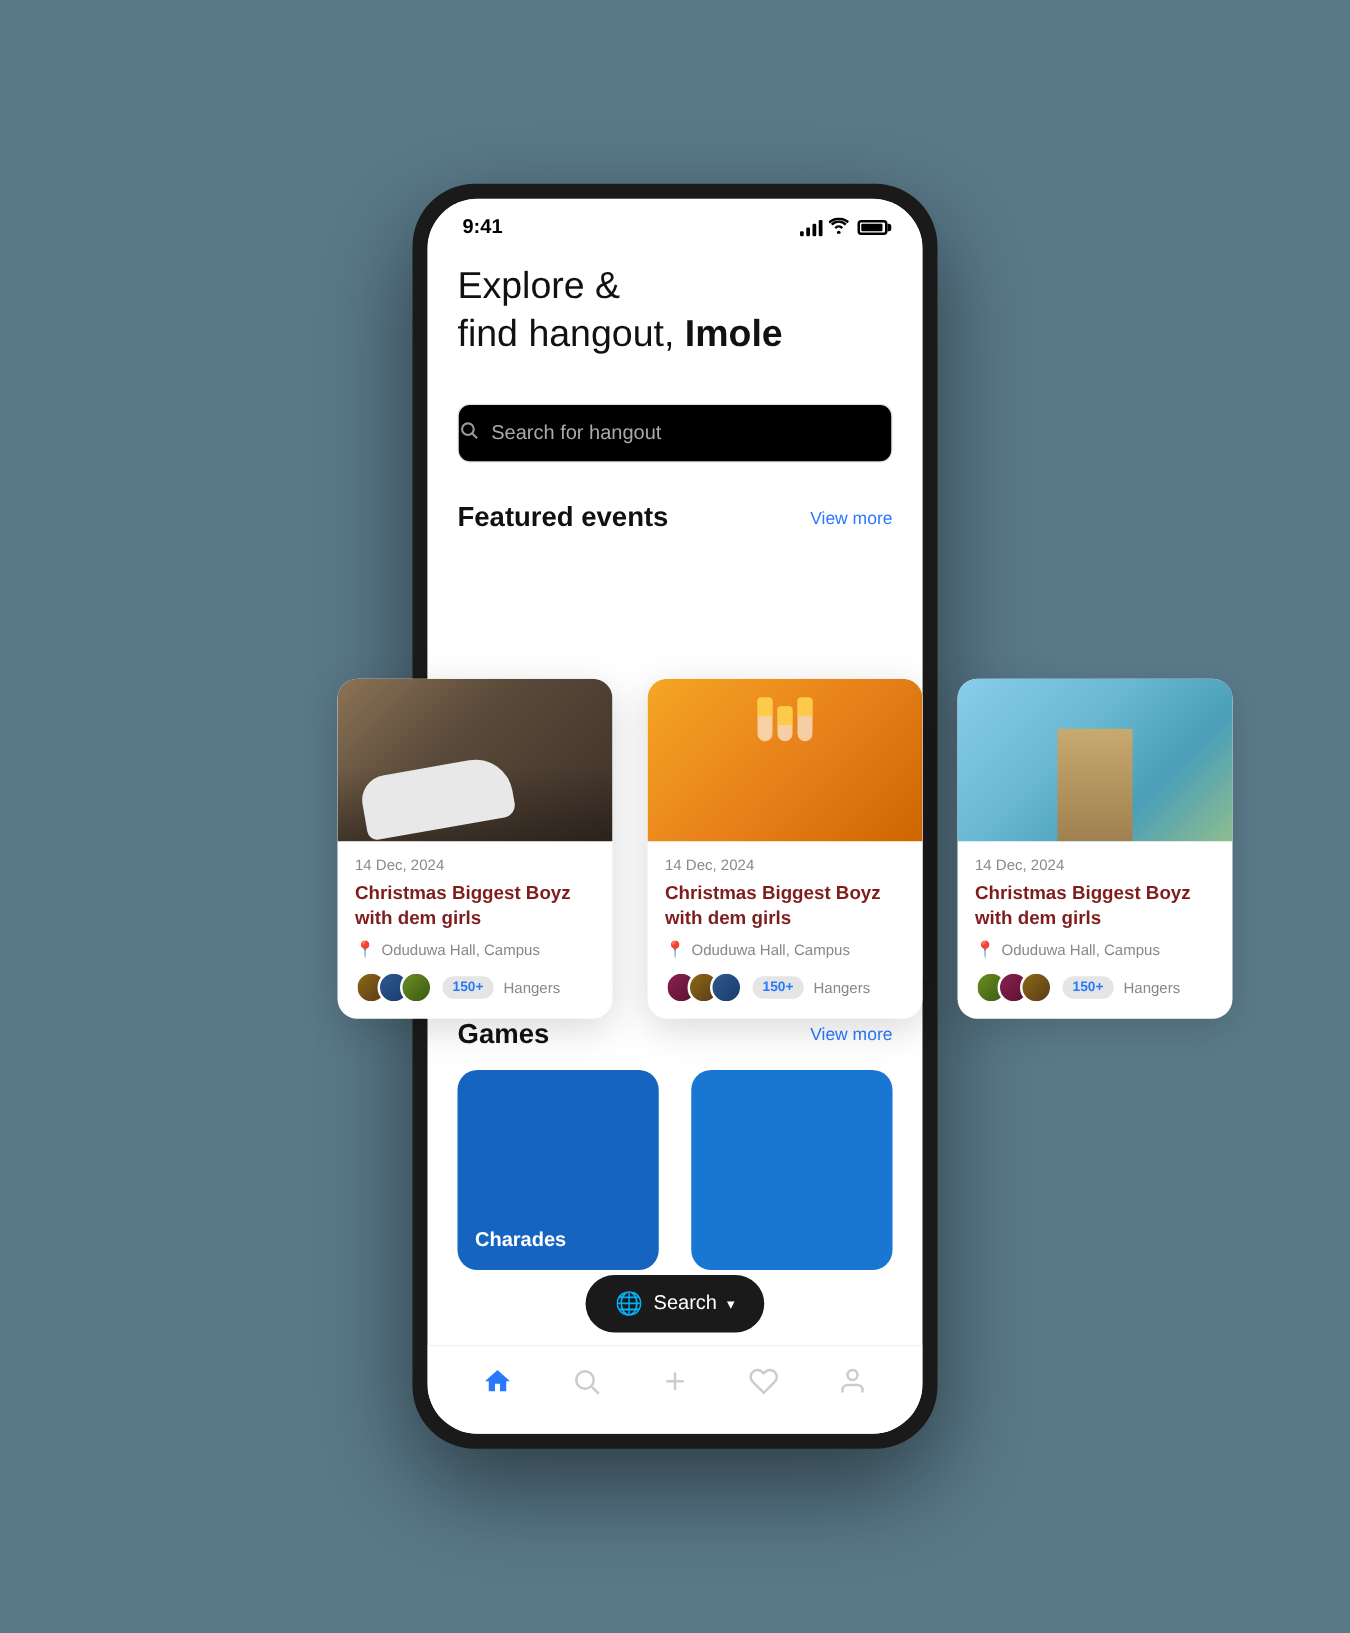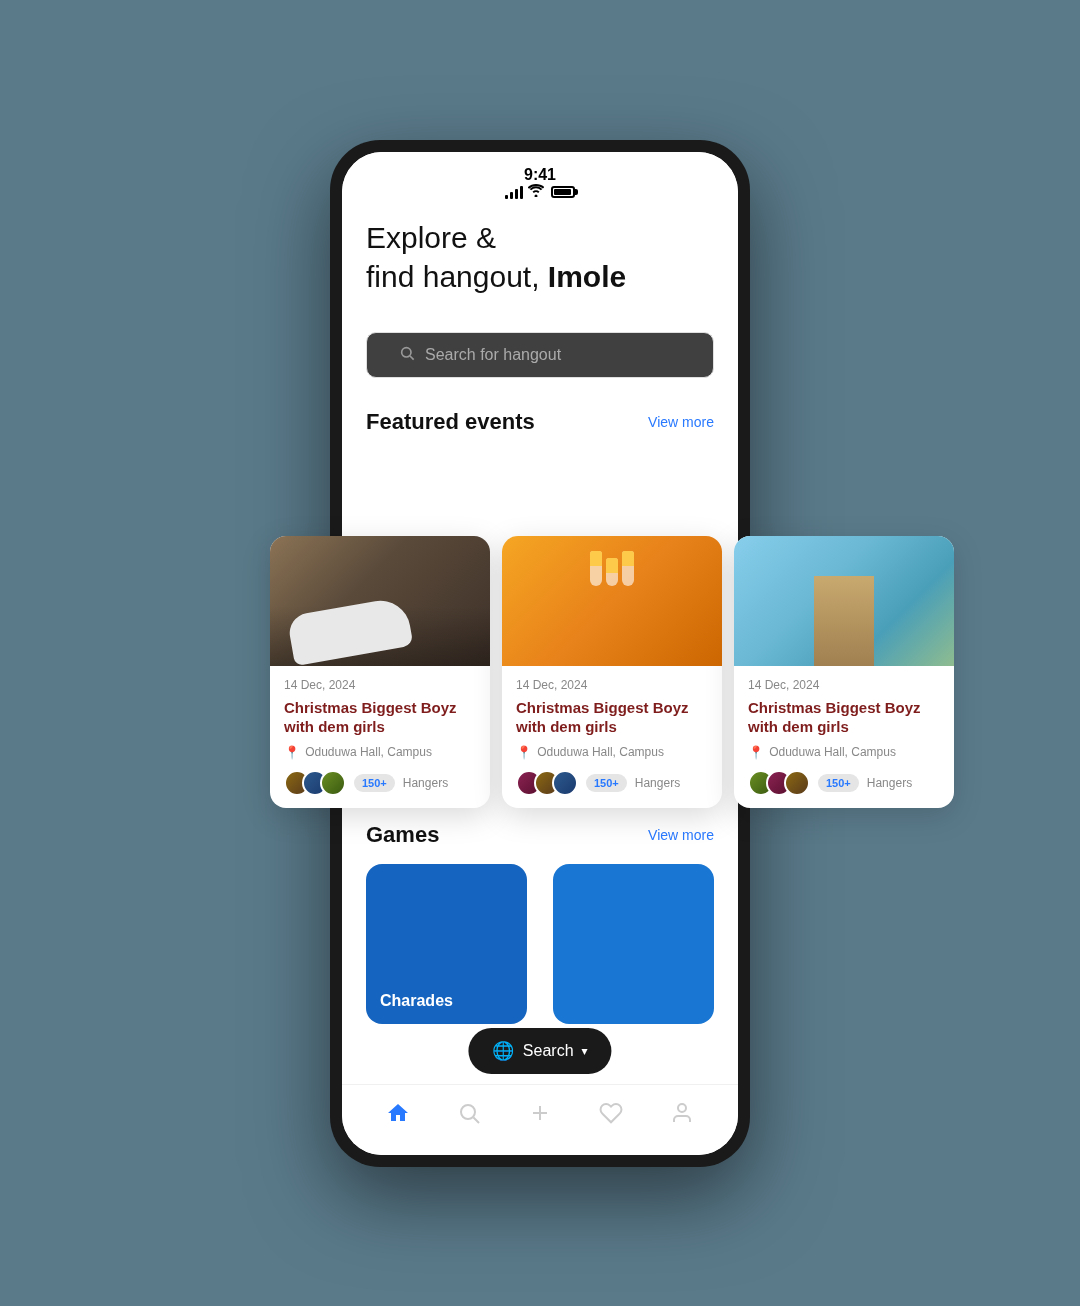--- a/index.html
+++ b/index.html
@@ -30,21 +30,20 @@
       position: relative;
     }
 
     
     .status-bar {
       display: flex;
       justify-content: space-between;
       align-items: center;
       padding: 14px 28px 8px;
       background: #fff;
-      flex-direction: column;
     }
 
     .status-time {
       font-size: 16px;
       font-weight: 600;
       color: #000;
     }
 
     .status-icons {
       display: flex;
@@ -117,23 +116,23 @@
     .greeting strong {
       font-weight: 700;
     }
 
     .search-bar {
       display: flex;
       align-items: center;
       gap: 10px;
       border: 1.5px solid #e0e0e0;
       border-radius: 10px;
-      padding: 12px 32px;
+      padding: 12px 0;
       margin-bottom: 24px;
-      background: #404040;
+      background: #000000;
       text-align: center;
     }
 
     .search-icon-wrap {
       color: #999;
       font-size: 16px;
     }
 
     .search-placeholder {
       color: #aaa;
@@ -164,21 +163,21 @@
     .phone-wrapper {
       position: relative;
     }
 
     .floating-cards-row {
       position: absolute;
       top: 396px;
       left: -60px;
       right: -60px;
       display: flex;
-      gap: 12px;
+      gap: 28px;
       z-index: 10;
     }
 
     .event-card {
       background: #fff;
       border-radius: 16px;
       overflow: hidden;
       box-shadow: 0 8px 30px rgba(0,0,0,0.15);
       flex: 0 0 220px;
       width: 220px;

